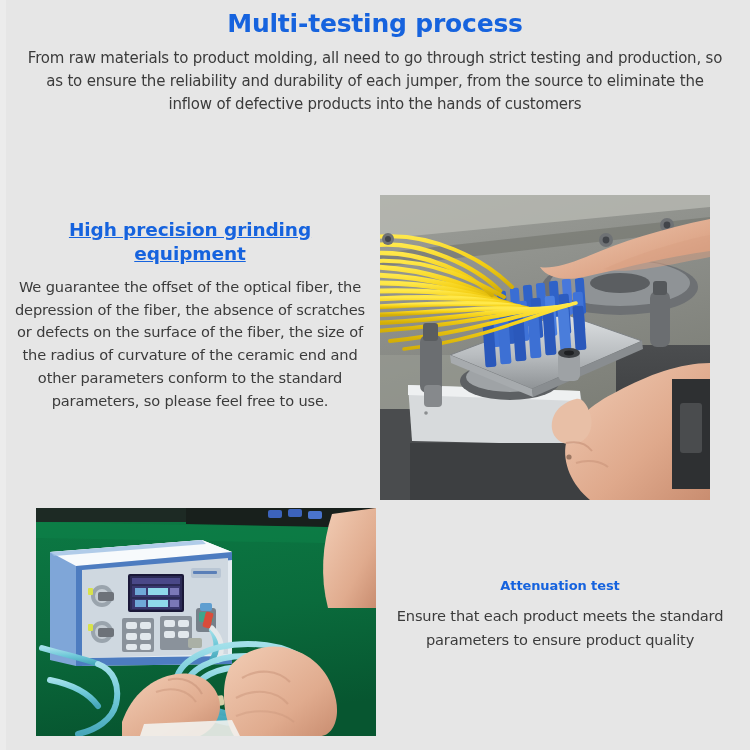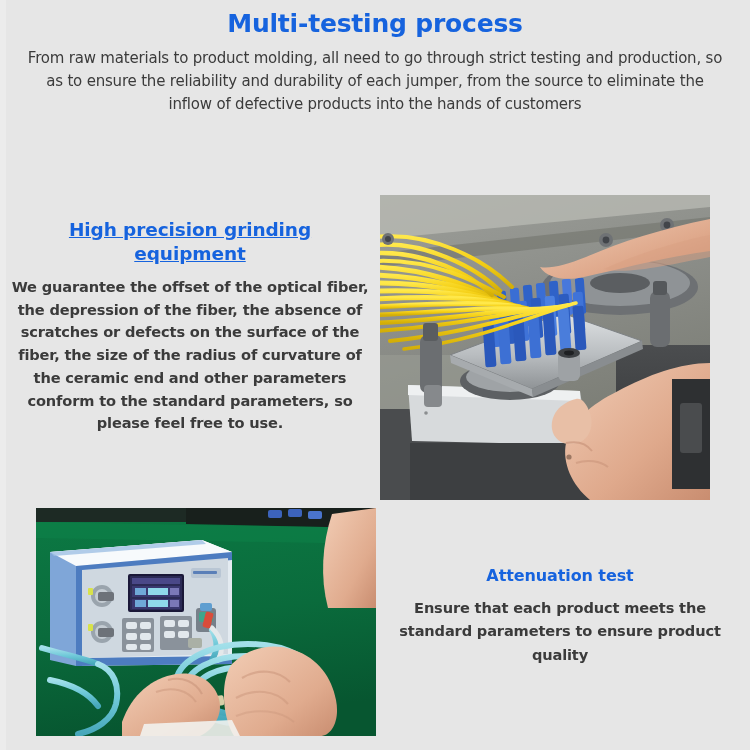--- a/index.html
+++ b/index.html
@@ -69,32 +69,31 @@
     margin: 0 0 9px 0;
     letter-spacing: -0.1px;
   }
   .sub-title.narrow { width: 320px; margin-left: auto; margin-right: auto; text-decoration: underline; }
   .body-text {
     font-size: 14.6px;
     color: #3b3b3b;
     line-height: 1.56;
     margin: 0;
     letter-spacing: -0.15px;
-    font-weight: bold;
   }
 
   
   .block-atten-text {
     position: absolute;
     left: 382px;
     top: 565px;
     width: 356px;
     text-align: center;
   }
-  .block-atten-text .sub-title { margin-bottom: 10px; font-size: 16px; }
+  .block-atten-text .sub-title { margin-bottom: 10px; font-size: 13px; margin-top: 12px; }
   .block-atten-text .body-text { font-size: 14.6px; line-height: 1.6; text-align: center; }
 
   
   .photo {
     position: absolute;
     overflow: hidden;
   }
   .photo-grinder {
     left: 380px; top: 195px;
     width: 330px; height: 305px;

